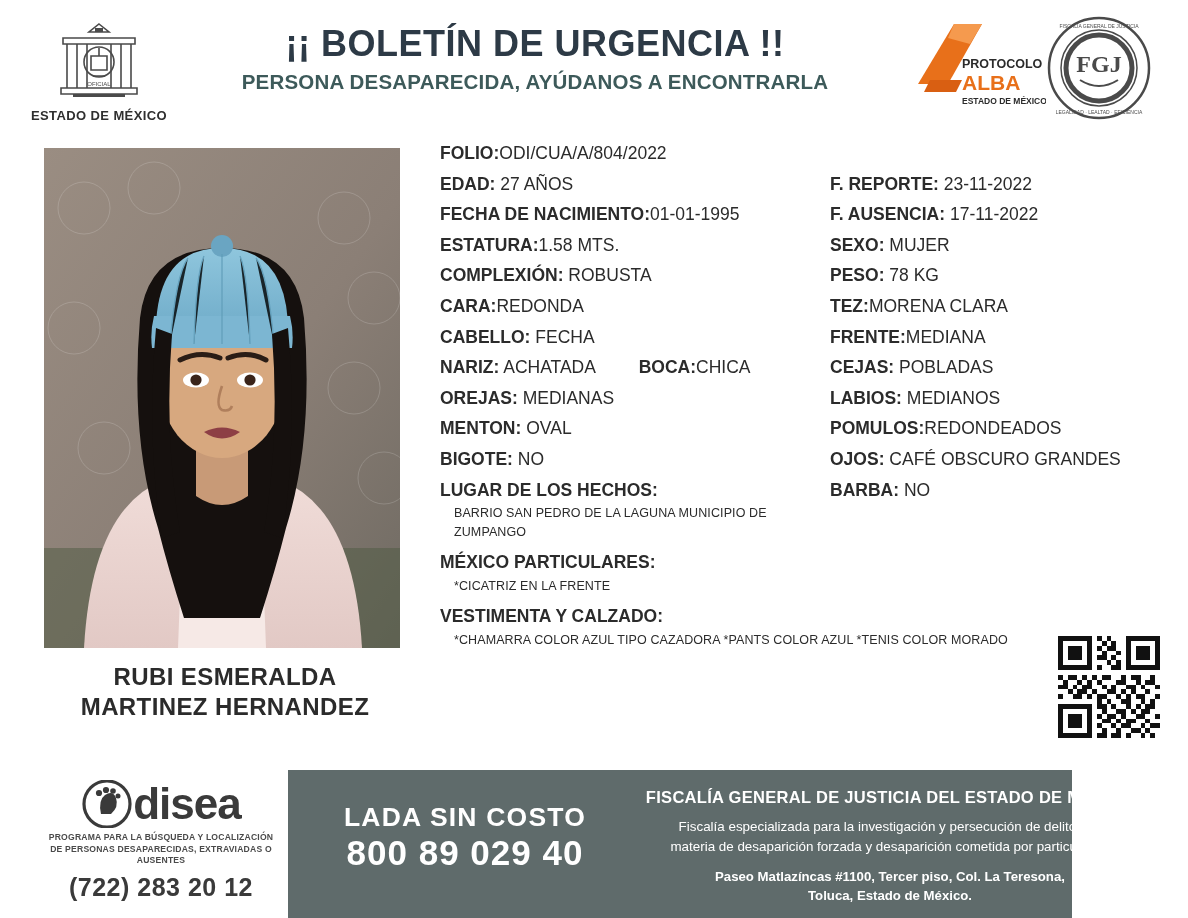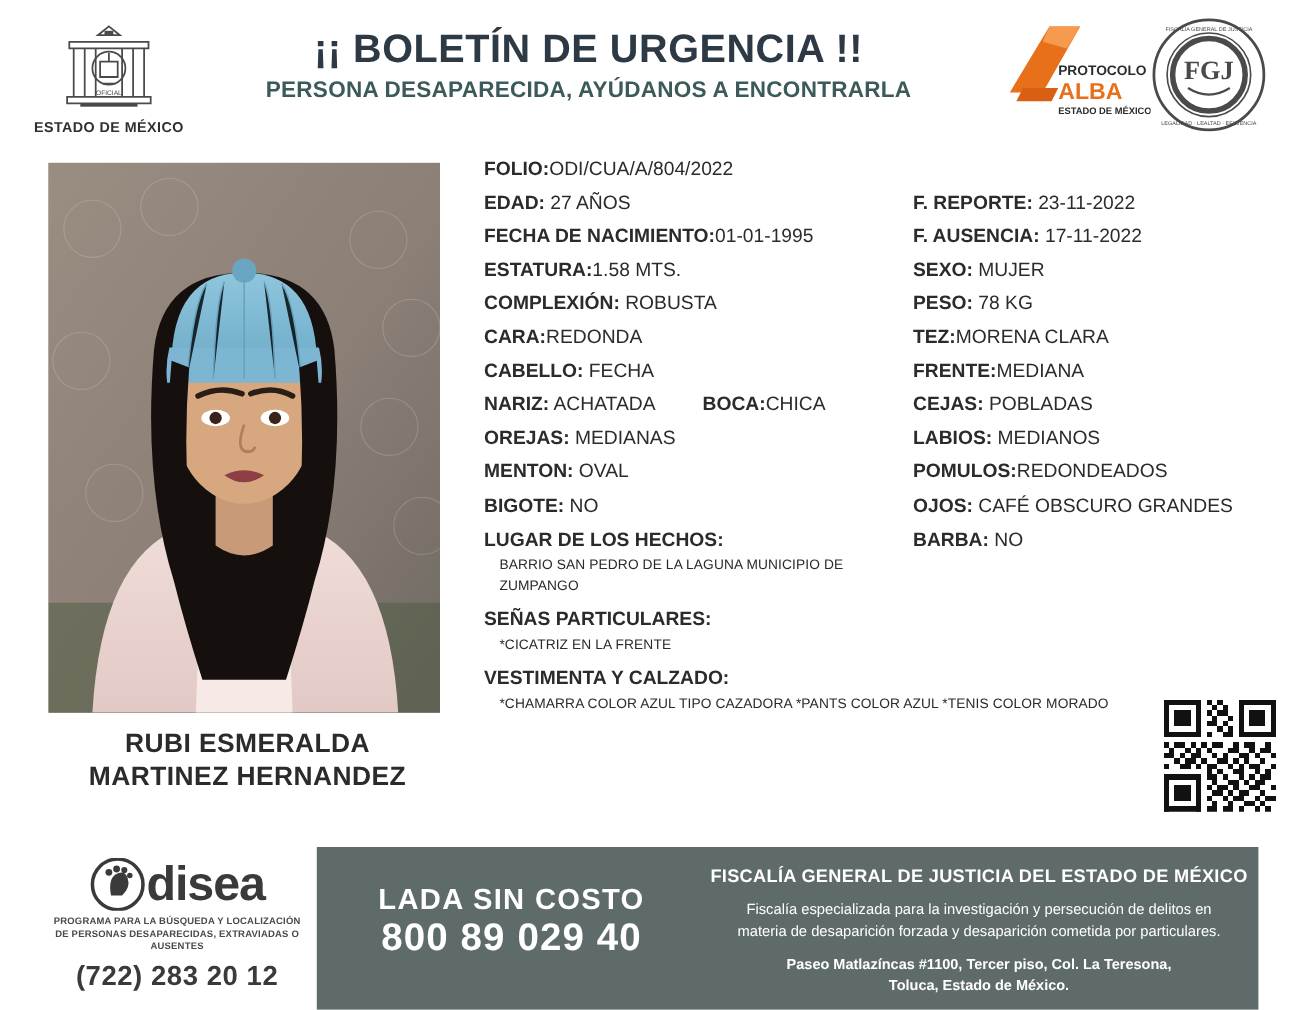--- a/index.html
+++ b/index.html
@@ -186,21 +186,21 @@
     font-size: 25px;
     font-weight: bold;
     color: #3a3a3a;
     margin-top: 6px;
     letter-spacing: .5px;
   }
   .gray-panel {
     position: absolute;
     left: 288px;
     top: 0;
-    width: 856px;
+    width: 784px;
     height: 148px;
     background: #5f6b6b;
     color: #ffffff;
   }
   .lada {
     position: absolute;
     left: 22px;
     top: 32px;
     width: 310px;
     text-align: center;
@@ -480,21 +480,21 @@
       <span class="lbl">LUGAR DE LOS HECHOS:</span>
       <div class="sub">BARRIO SAN PEDRO DE LA LAGUNA MUNICIPIO DE ZUMPANGO</div>
     </div>
     <div class="col-right fld">
       <span class="lbl">BARBA:</span>
       <span class="val">NO</span>
     </div>
   </div>
 
   <div class="blk blk-group">
-    <span class="lbl">SEÑAS PARTICULARES:</span>
+    <span class="lbl">MÉXICO PARTICULARES:</span>
     <div class="sub">*CICATRIZ EN LA FRENTE</div>
   </div>
 
   <div class="blk blk-group">
     <span class="lbl">VESTIMENTA Y CALZADO:</span>
     <div class="sub">*CHAMARRA COLOR AZUL TIPO CAZADORA *PANTS COLOR AZUL *TENIS COLOR MORADO</div>
   </div>
 </div>
 
 <svg class="qr" viewBox="0 0 21 21" shape-rendering="crispEdges">

